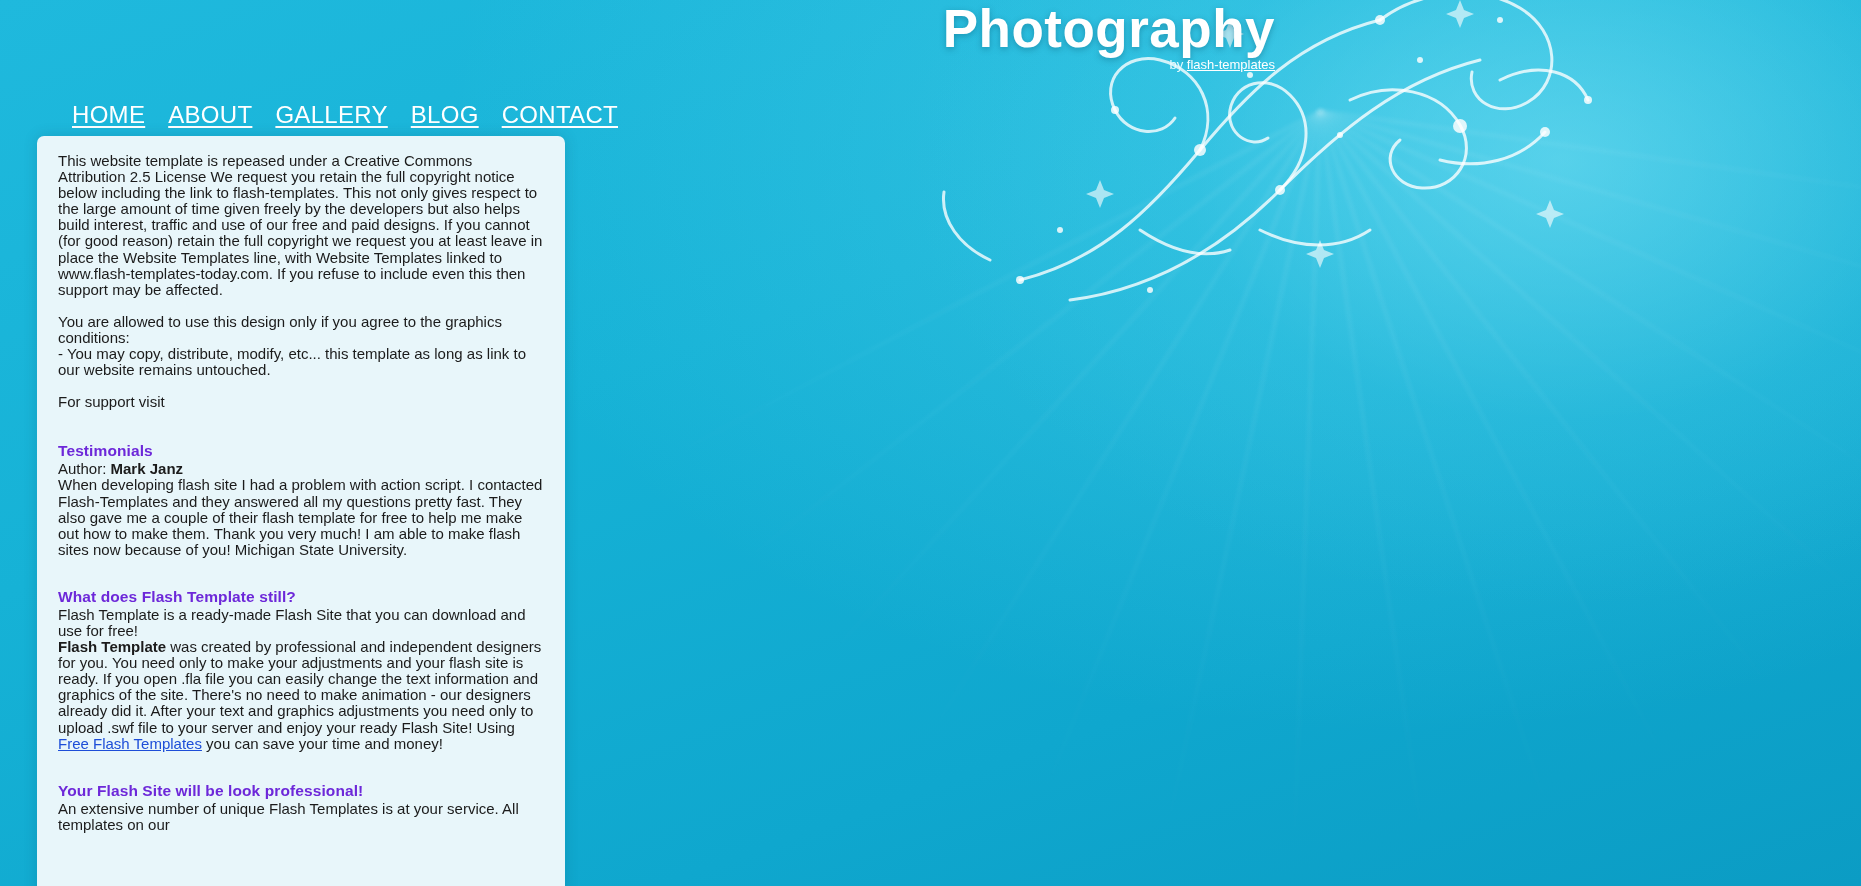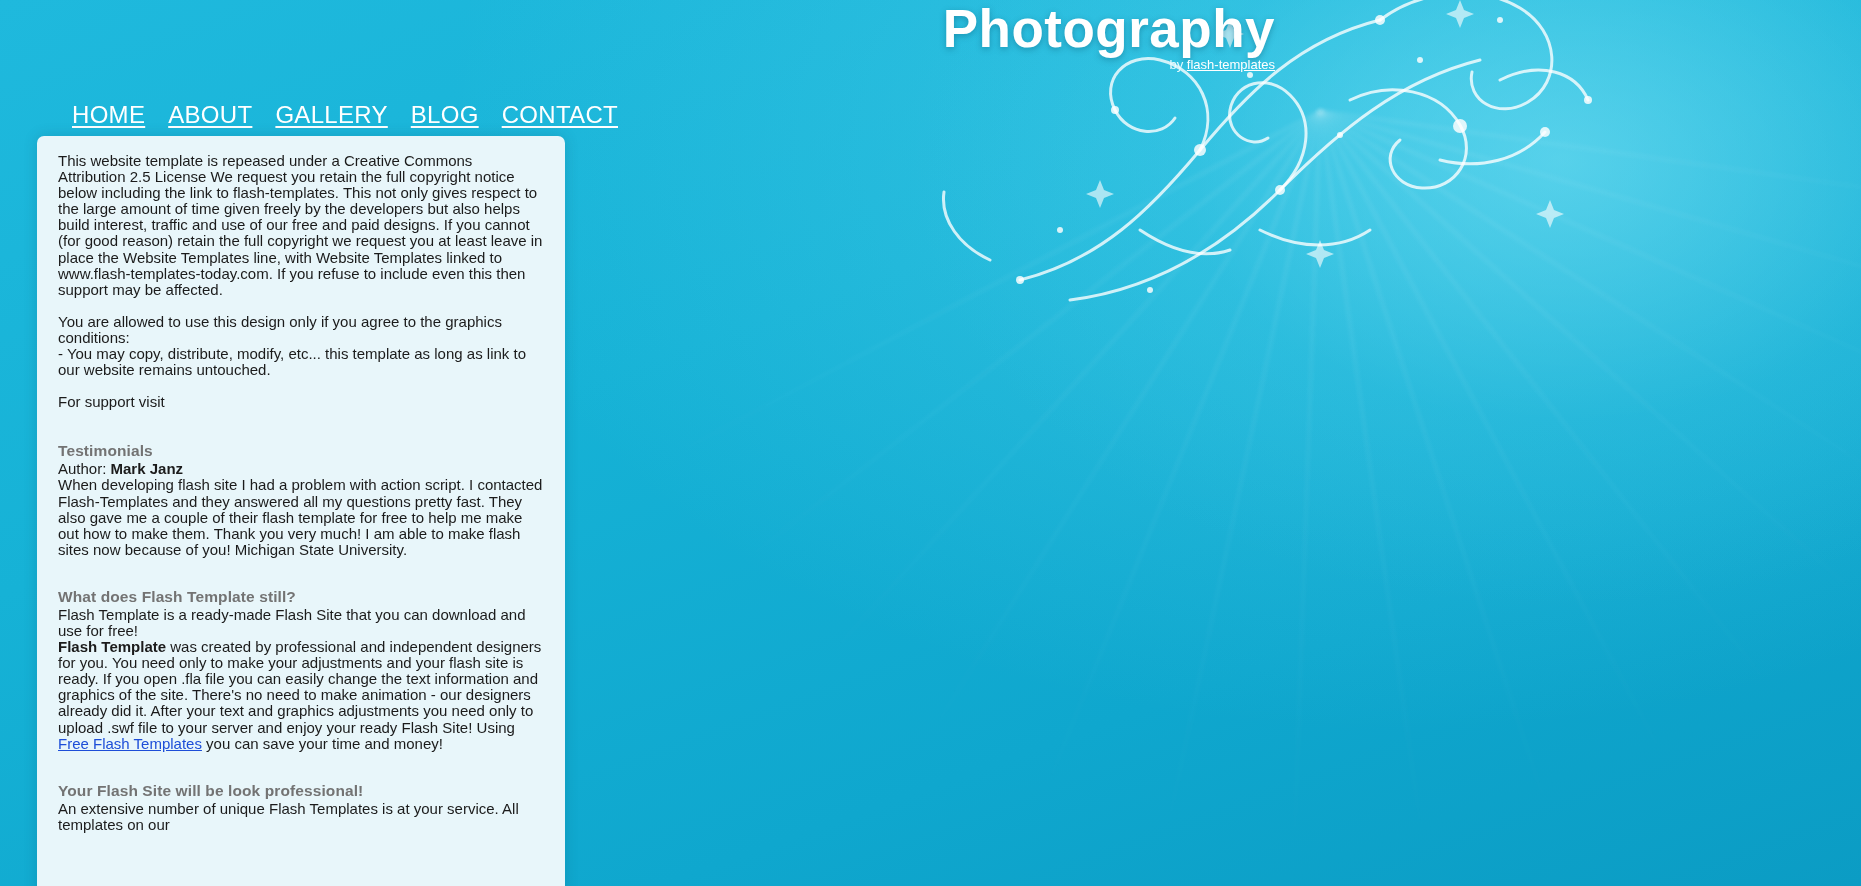--- a/index.html
+++ b/index.html
@@ -98,21 +98,21 @@
   }
   #panel p, #panel .line {
     margin: 0;
     color: #1b1b1b;
     font-size: 15px;
     line-height: 16.1px;
   }
   .spacer { height: 16px; }
   h2.section {
     margin: 0 0 1px 0;
-    color: #737373;
+    color: #6d28d9;
     font-size: 15.5px;
     font-weight: bold;
     letter-spacing: .1px;
   }
   .bold { font-weight: bold; }
   a.inline-link {
     color: #1d4ed8;
     text-decoration: underline;
   }
 

